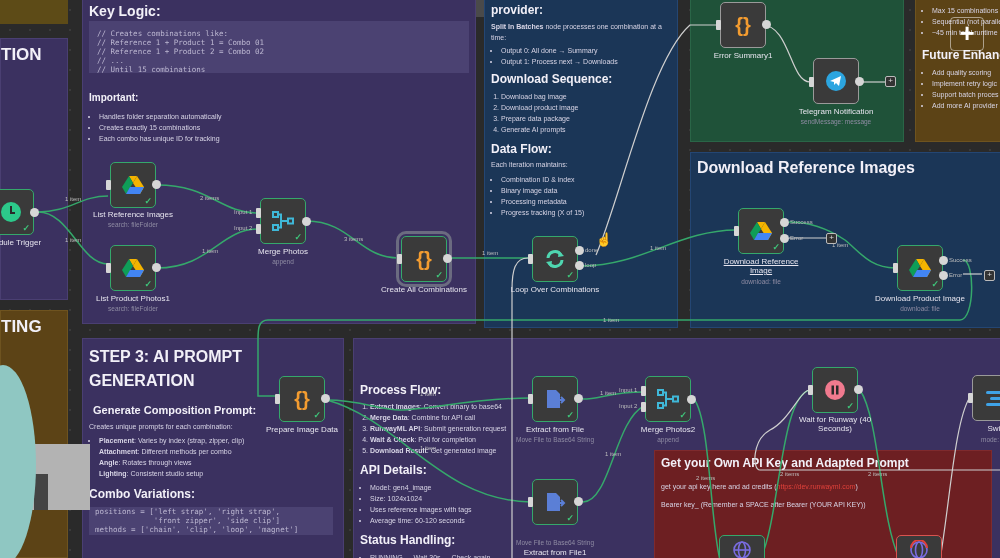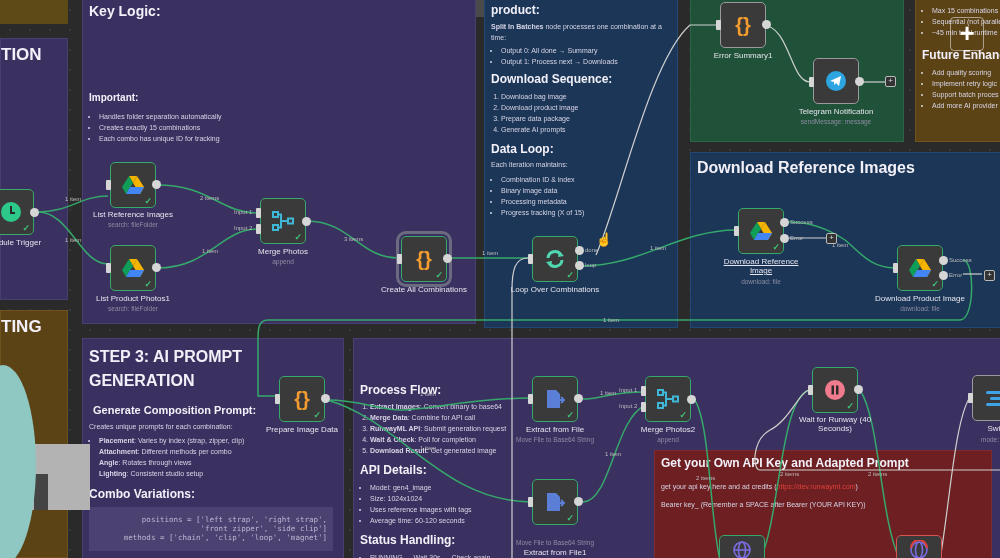--- a/index.html
+++ b/index.html
@@ -46,43 +46,48 @@
 <div class="sticky olive" style="left:0;top:0;width:68px;height:24px;"></div>
 <div class="sticky purple" style="left:0;top:38px;width:68px;height:262px;">
   <h2 style="font-size:17px;position:absolute;left:0;top:6px;">TION</h2>
 </div>
 <div class="sticky brown" style="left:0;top:310px;width:68px;height:248px;">
   <h2 style="font-size:17px;position:absolute;left:0;top:6px;">TING</h2>
 </div>
 
 <div class="sticky purple" style="left:82px;top:-2px;width:394px;height:326px;">
   <div style="position:absolute;left:6px;top:4px;" class="h-sub">Key Logic:</div>
+  <div class="code" style="position:absolute;left:6px;top:22px;width:364px;height:36px;">// Creates combinations like:
+// Reference 1 + Product 1 = Combo 01
+// Reference 1 + Product 2 = Combo 02
+// ...
+// Until 15 combinations</div>
   <div style="position:absolute;left:6px;top:93px;font-size:10px;" class="h-sub">Important:</div>
   <ul style="position:absolute;left:4px;top:110px;">
     <li>Handles folder separation automatically</li>
     <li>Creates exactly 15 combinations</li>
     <li>Each combo has unique ID for tracking</li>
   </ul>
 </div>
 
 <div class="sticky navy" style="left:484px;top:-2px;width:194px;height:330px;">
-  <div class="h-sub" style="position:absolute;left:6px;top:4px;font-size:12px;">product:</div>
+  <div class="h-sub" style="position:absolute;left:6px;top:4px;font-size:12px;">provider:</div>
   <div class="small" style="position:absolute;left:6px;top:22px;width:180px;"><b>Split In Batches</b><span> node processes one combination at a time:</span></div>
   <ul style="position:absolute;left:4px;top:44px;">
     <li>Output 0: All done → Summary</li>
     <li>Output 1: Process next → Downloads</li>
   </ul>
   <div class="h-sub" style="position:absolute;left:6px;top:73px;font-size:12px;">Download Sequence:</div>
   <ol style="position:absolute;left:4px;top:90px;">
     <li>Download bag image</li>
     <li>Download product image</li>
     <li>Prepare data package</li>
     <li>Generate AI prompts</li>
   </ol>
-  <div class="h-sub" style="position:absolute;left:6px;top:143px;font-size:12px;">Data Loop:</div>
+  <div class="h-sub" style="position:absolute;left:6px;top:143px;font-size:12px;">Data Flow:</div>
   <div class="small" style="position:absolute;left:6px;top:160px;">Each iteration maintains:</div>
   <ul style="position:absolute;left:4px;top:173px;">
     <li>Combination ID &amp; index</li>
     <li>Binary image data</li>
     <li>Processing metadata</li>
     <li>Progress tracking (X of 15)</li>
   </ul>
 </div>
 
 <div class="sticky green" style="left:690px;top:-2px;width:214px;height:144px;"></div>
@@ -111,21 +116,21 @@
   <h2 style="position:absolute;left:6px;top:6px;width:170px;font-size:16px;line-height:24px;">STEP 3: AI PROMPT GENERATION</h2>
   <div class="h-sub" style="position:absolute;left:10px;top:65px;font-size:11px;white-space:nowrap;">Generate Composition Prompt:</div>
   <div class="small" style="position:absolute;left:6px;top:82px;">Creates unique prompts for each combination:</div>
   <ul style="position:absolute;left:4px;top:94px;">
     <li><b>Placement</b><span>: Varies by index (strap, zipper, clip)</span></li>
     <li><b>Attachment</b><span>: Different methods per combo</span></li>
     <li><b>Angle</b><span>: Rotates through views</span></li>
     <li><b>Lighting</b><span>: Consistent studio setup</span></li>
   </ul>
   <div class="h-sub" style="position:absolute;left:6px;top:148px;font-size:12px;">Combo Variations:</div>
-  <div class="code" style="position:absolute;left:6px;top:168px;width:232px;height:28px;padding:8px 6px;text-align:right;">positions = ['left strap', 'right strap',
+  <div class="code" style="position:absolute;left:6px;top:168px;width:232px;height:28px;padding:0 6px;">positions = ['left strap', 'right strap',
              'front zipper', 'side clip']
 methods = ['chain', 'clip', 'loop', 'magnet']</div>
 </div>
 
 <div class="sticky purple" style="left:353px;top:338px;width:652px;height:230px;">
   <div class="h-sub" style="position:absolute;left:6px;top:44px;font-size:12px;">Process Flow:</div>
   <ol style="position:absolute;left:4px;top:60px;">
     <li><b>Extract Images</b><span>: Convert binary to base64</span></li>
     <li><b>Merge Data</b><span>: Combine for API call</span></li>
     <li><b>RunwayML API</b><span>: Submit generation request</span></li>

